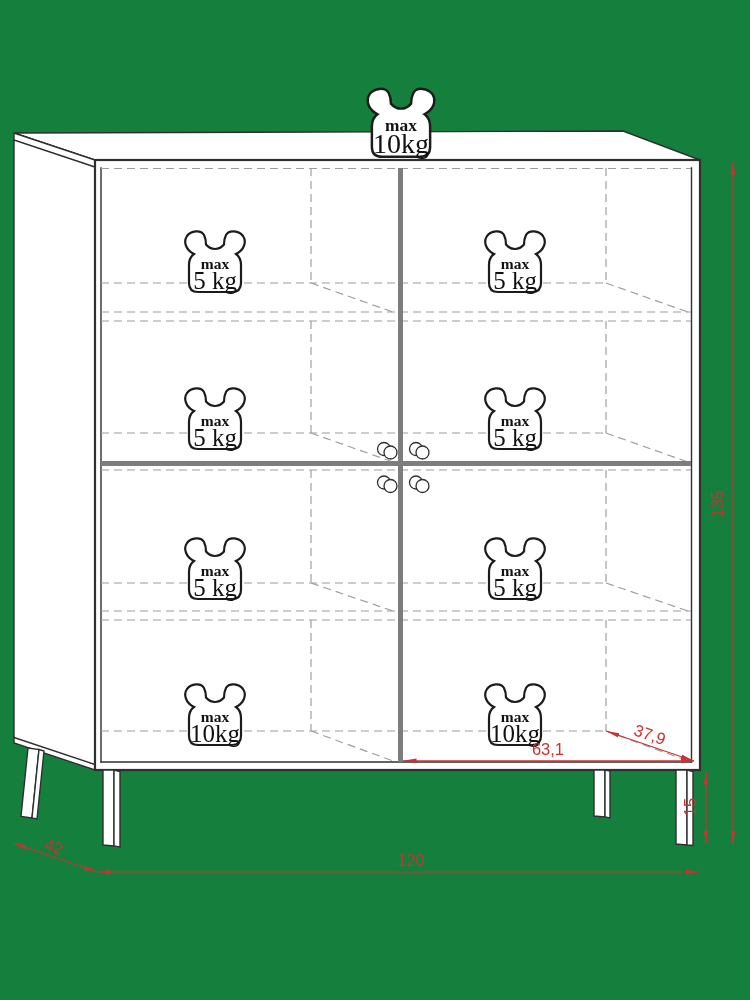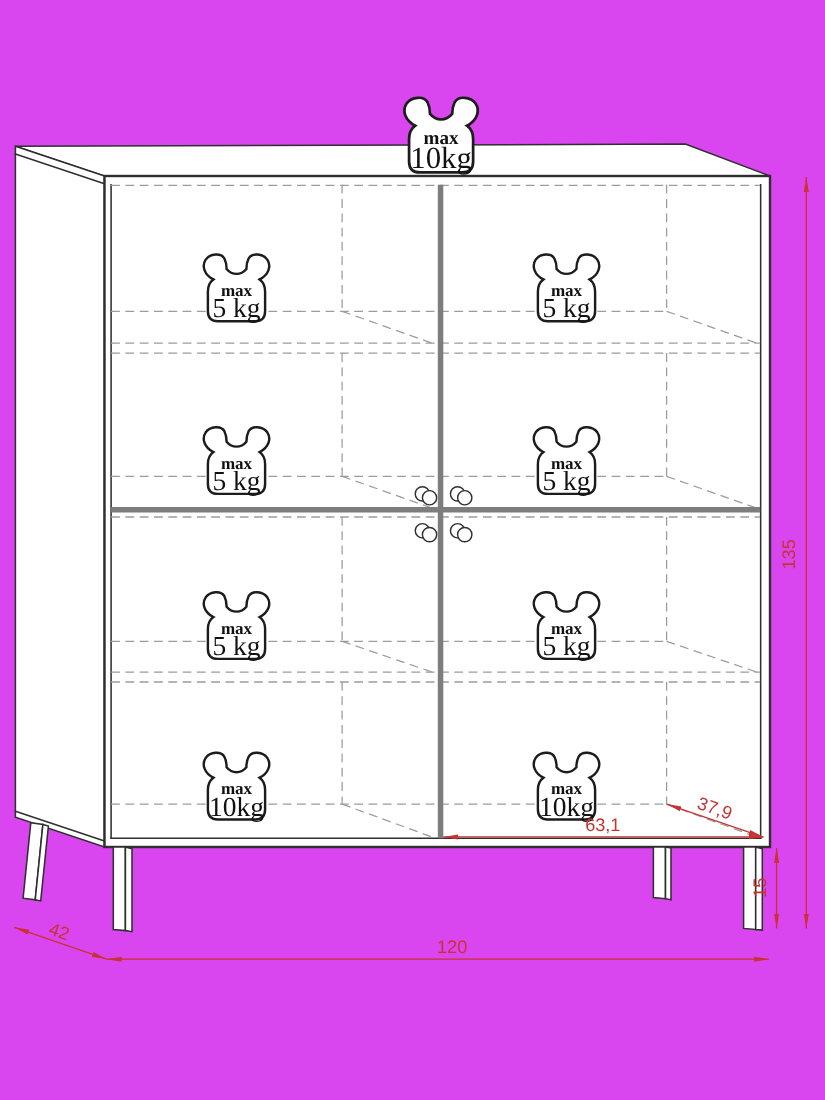--- a/index.html
+++ b/index.html
@@ -1,16 +1,16 @@
 <!DOCTYPE html>
 <html><head>
 <meta charset="utf-8">
 <style>
   html,body{margin:0;padding:0;background:#ffffff;}
-  .stage{position:relative;width:750px;height:1000px;background:#d946ef;overflow:hidden;
+  .stage{position:relative;width:750px;height:1000px;background:#15803d;overflow:hidden;
          font-family:"Liberation Sans","DejaVu Sans",sans-serif;}
   svg{display:block}
   .ln  {stroke:#2f2f2f;stroke-width:1.4;fill:none;stroke-linecap:square;}
   .ln2 {stroke:#2f2f2f;stroke-width:2.2;fill:none;stroke-linecap:square;}
   .fillw{fill:#ffffff;}
   .band{stroke:#7d7d7d;stroke-width:5;fill:none;}
   .dash{stroke:#9c9c9c;stroke-width:1.15;fill:none;stroke-dasharray:8 5;}
   .red {stroke:#c83232;stroke-width:1.2;fill:none;}
   .redf{fill:#c83232;stroke:none;}
   .redtxt{fill:#c83232;stroke:none;font-family:"Liberation Sans","DejaVu Sans",sans-serif;

